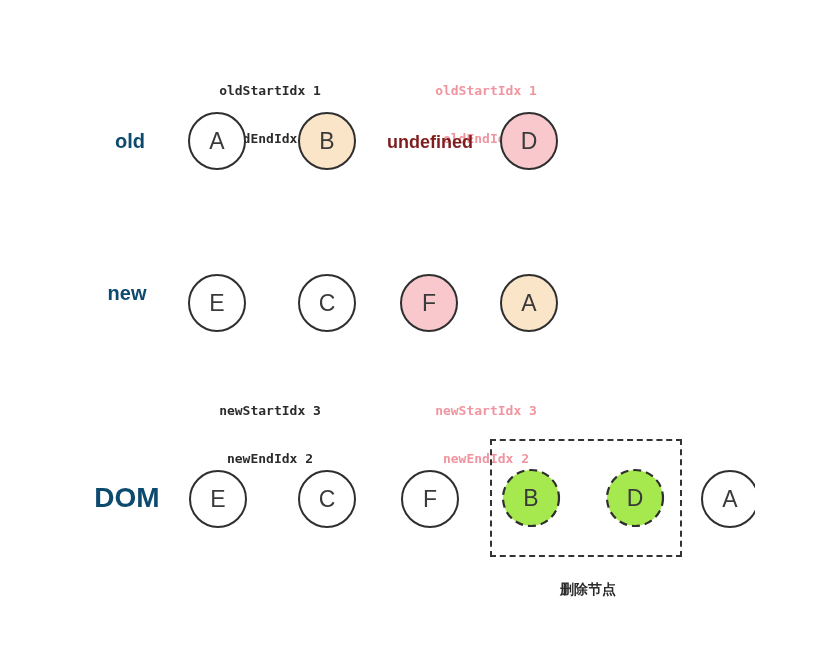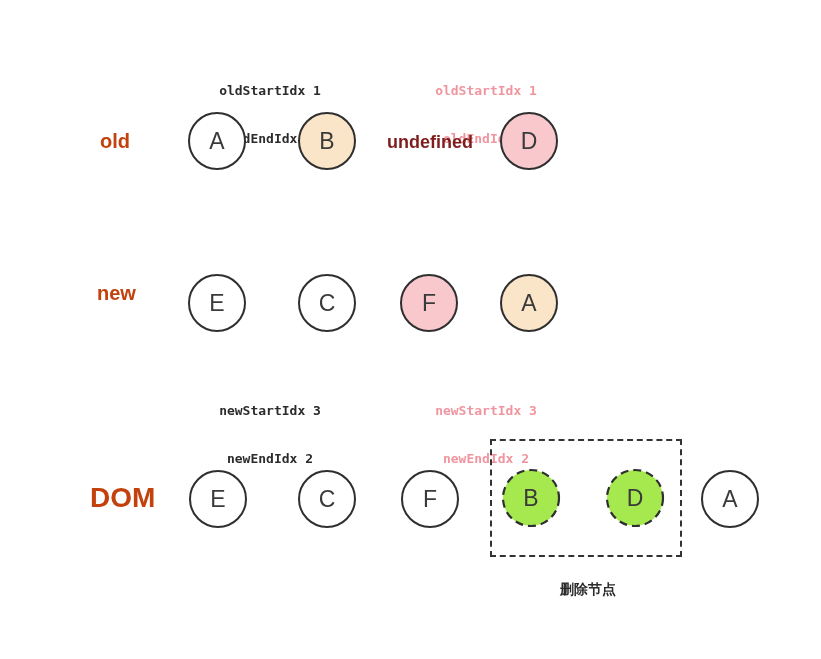--- a/index.html
+++ b/index.html
@@ -7,39 +7,38 @@
     padding: 0;
     background: #ffffff;
   }
   #canvas {
     position: relative;
     width: 755px;
     height: 659px;
     background: #ffffff;
     overflow: hidden;
     font-family: "Liberation Sans", sans-serif;
-    padding-left: 32px;
   }
   .idx-block {
     position: absolute;
     width: 250px;
     text-align: center;
     font-family: "DejaVu Sans Mono", monospace;
     font-weight: 700;
     font-size: 13px;
     line-height: 16px;
     white-space: pre;
   }
   .idx-dark { color: #2b2b2b; }
   .idx-pink { color: #f0959f; }
 
   .row-label {
     position: absolute;
-    text-align: left;
-    color: #c2410c;
+    text-align: center;
+    color: #0c4a6e;
     font-weight: 700;
     font-size: 20px;
     line-height: 24px;
   }
   .row-label.dom {
     font-size: 28px;
     line-height: 28px;
   }
 
   .node {

